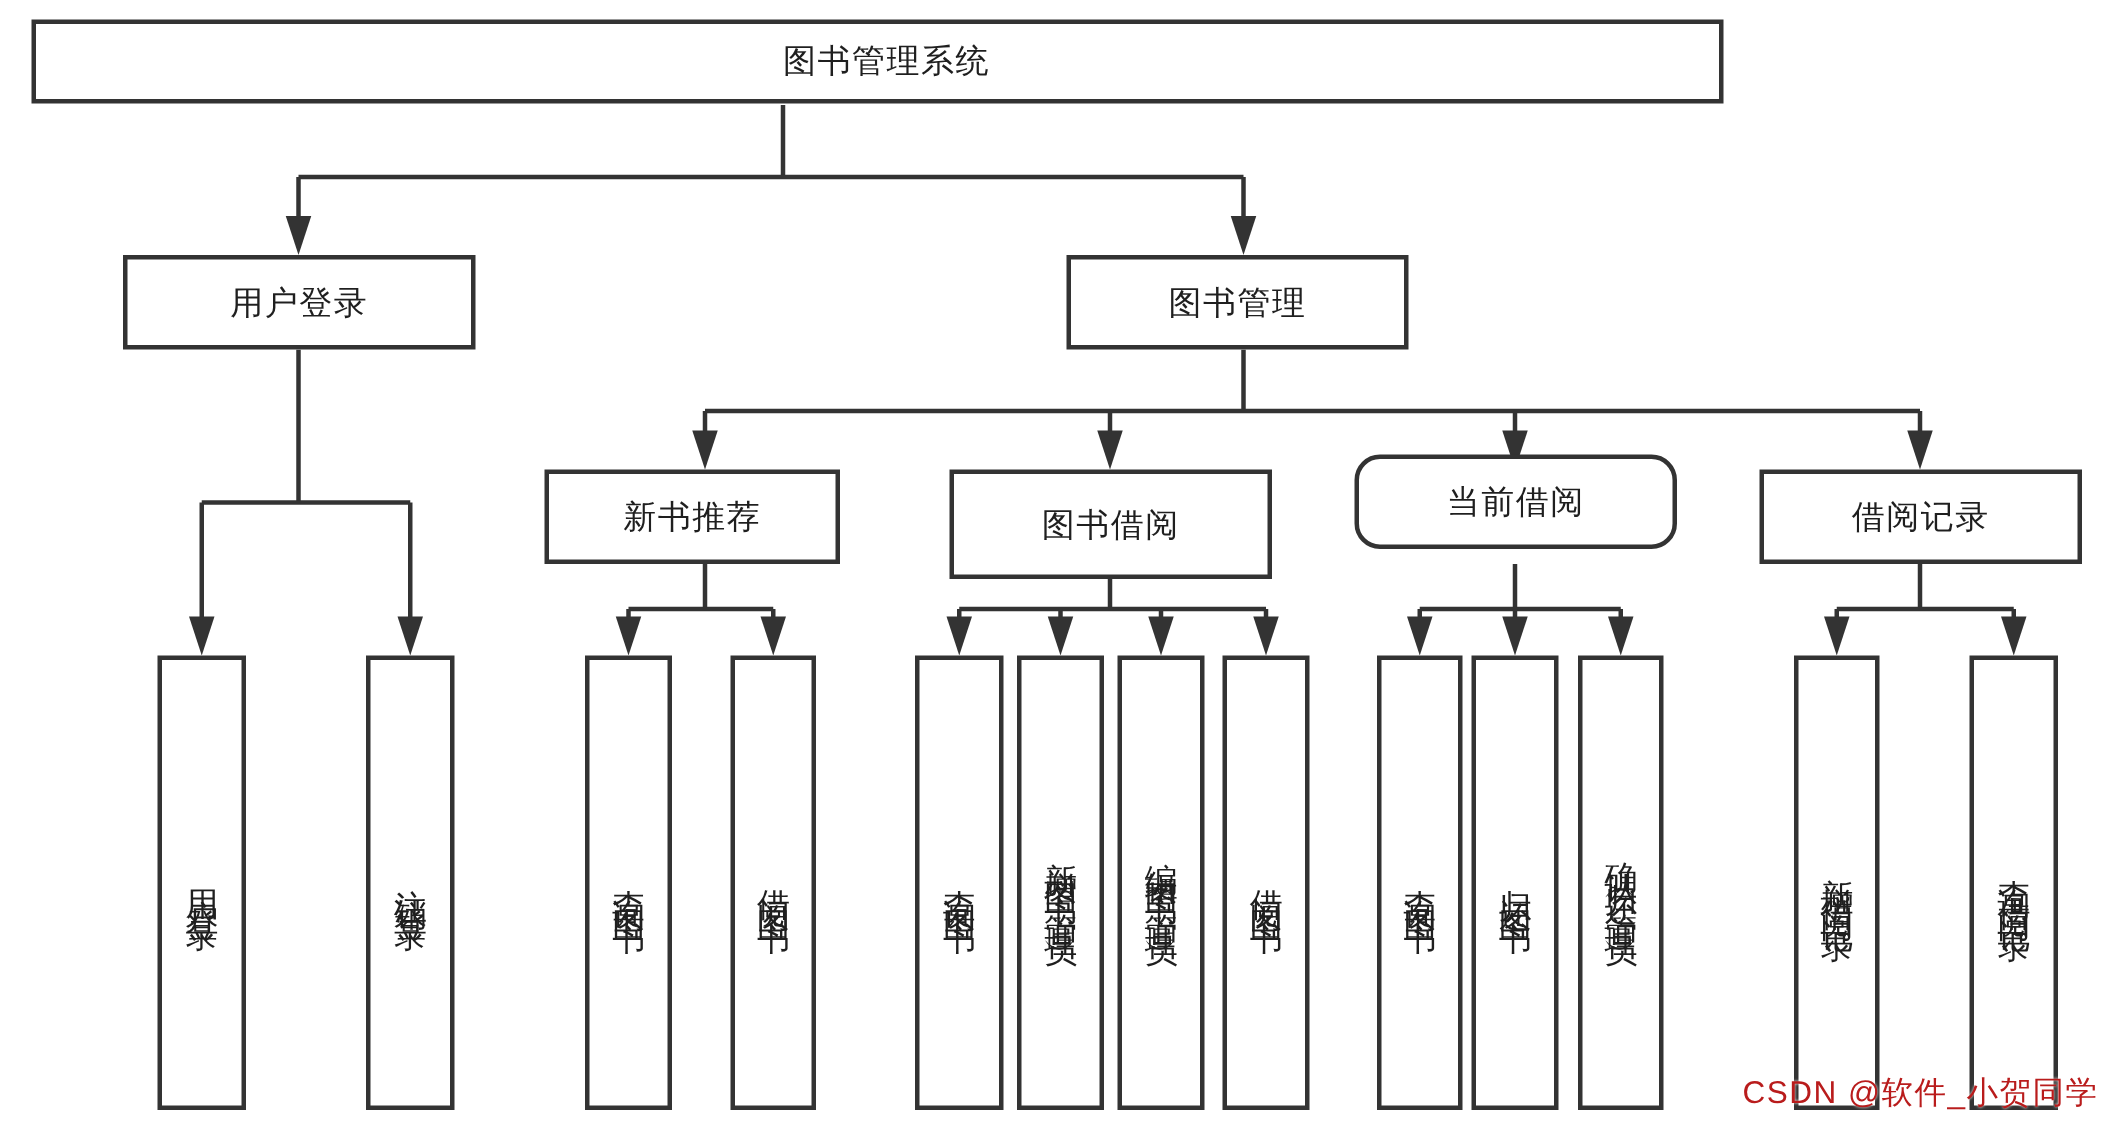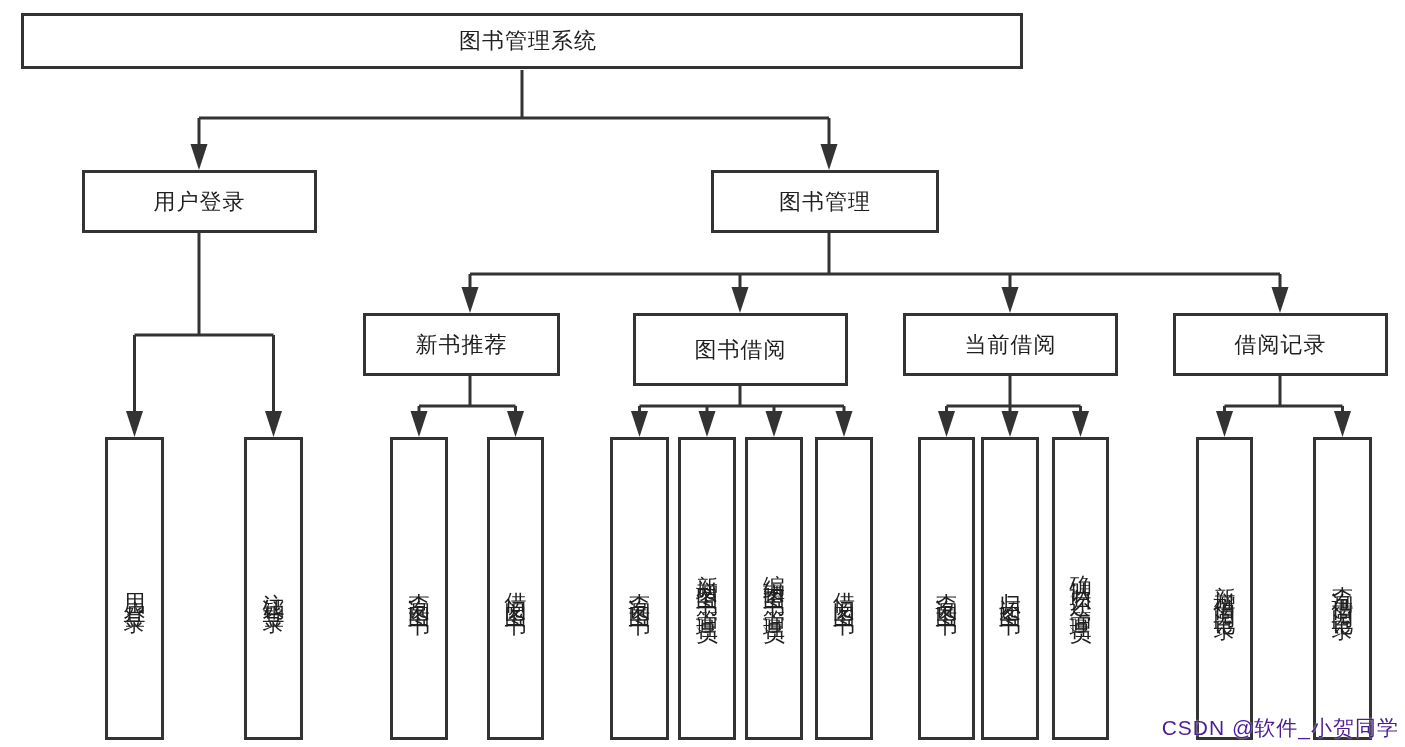--- a/index.html
+++ b/index.html
@@ -39,21 +39,21 @@
     writing-mode: vertical-rl;
     text-orientation: mixed;
     letter-spacing: 7px;
     line-height: 1.1;
   }
   #watermark {
     position: absolute;
     right: 6px;
     bottom: 5px;
     font-size: 21px;
-    color: #4c1d95;
+    color: #b91c1c;
     text-shadow: 0 0 2px #ffffff;
     letter-spacing: 1px;
     white-space: nowrap;
   }
 </style>
 </head>
 <body>
 
 <div id="stage">
 
@@ -116,28 +116,28 @@
       <polygon points="765.5,411 782.5,411 774,437"></polygon>
       <polygon points="835.5,411 852.5,411 844,437"></polygon>
       <polygon points="938,411 955,411 946.5,437"></polygon>
       <polygon points="1001.5,411 1018.5,411 1010,437"></polygon>
       <polygon points="1072,411 1089,411 1080.5,437"></polygon>
       <polygon points="1216,411 1233,411 1224.5,437"></polygon>
       <polygon points="1334,411 1351,411 1342.5,437"></polygon>
     </g>
   </svg>
 
-  <div class="node horiz" style="left:21px; top:13px; width:1002px; height:56px;padding-left:12px;">图书管理系统</div>
+  <div class="node horiz" style="left:21px; top:13px; width:1128px; height:56px;padding-left:12px;">图书管理系统</div>
 
   <div class="node horiz" style="left:82px; top:170px; width:235px; height:63px;">用户登录</div>
   <div class="node horiz" style="left:711px; top:170px; width:228px; height:63px;">图书管理</div>
 
   <div class="node horiz" style="left:363px; top:313px; width:197px; height:63px;">新书推荐</div>
   <div class="node horiz" style="left:633px; top:313px; width:215px; height:73px;">图书借阅</div>
-  <div class="node horiz" style="left:903px; top:313px; width:215px; height:63px;">当前借阅</div>
+  <div class="node horiz" style="left:903px; top:303px; width:215px; height:63px;border-radius:17px;">当前借阅</div>
   <div class="node horiz" style="left:1173px; top:313px; width:215px; height:63px;">借阅记录</div>
 
   <div class="node vert" style="left:105px; top:437px; width:59px; height:303px;">
     <span class="vtext">用户登录</span>
   </div>
   <div class="node vert" style="left:244px; top:437px; width:59px; height:303px;">
     <span class="vtext">注销登录</span>
   </div>
   <div class="node vert" style="left:390px; top:437px; width:58px; height:303px;">
     <span class="vtext">查询图书</span>

